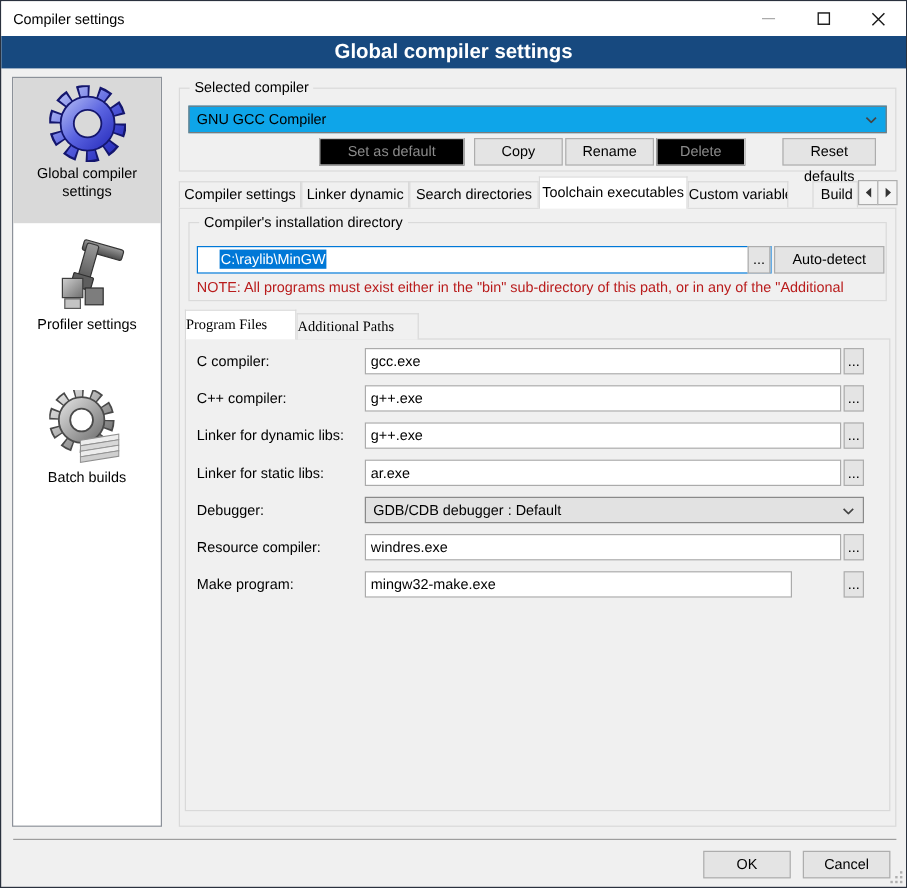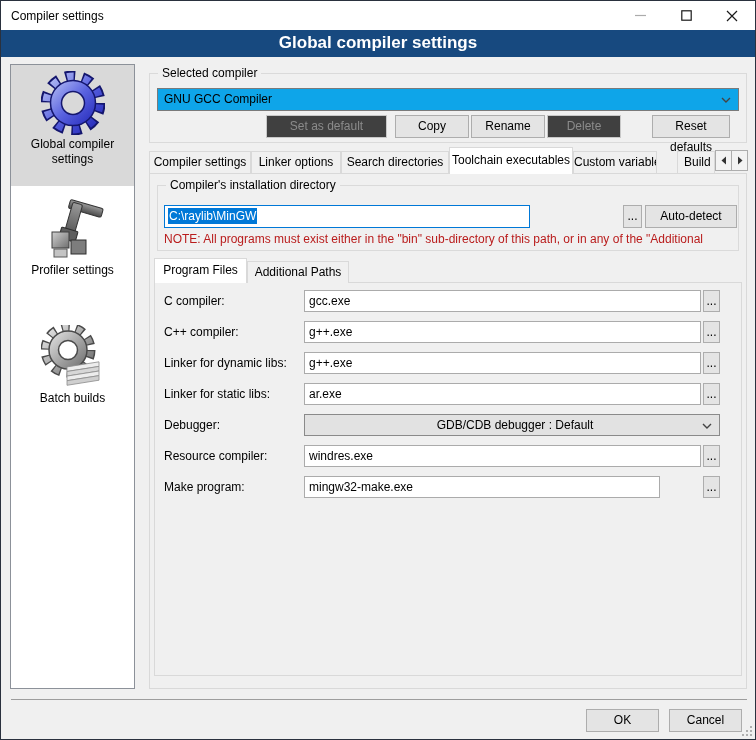--- a/index.html
+++ b/index.html
@@ -31,54 +31,54 @@
   
   .group{ position:absolute; border:1px solid #DADADA; }
   .group > .legend{
     position:absolute; top:-8px; left:8px; background:#F0F0F0; padding:0 4px; font-size:12px; white-space:nowrap;
   }
   
   .btn{
     position:absolute; height:23px; background:#E4E4E4; border:1px solid #ADADAD;
     font-size:12px; text-align:center; line-height:21px; cursor:default;
   }
-  .btn.disabled{ color:#8B8B8B; border-color:#C8C8C8; background:#404040; }
+  .btn.disabled{ color:#8B8B8B; border-color:#C8C8C8; background:#000000; }
   
   .combo{
     position:absolute; height:23px; background:#0ea5e9; border:1px solid #7A7A7A;
     line-height:21px; padding-left:6px; overflow:hidden; white-space:nowrap;
   }
   .combo .chev{ position:absolute; right:7px; top:8px; }
   .combo.gray{ background:#E2E2E2; border-color:#8A8A8A; }
   
   .tab{
     position:absolute; background:#F0F0F0; border:1px solid #D9D9D9; border-bottom:none;
     font-size:12px; text-align:center; overflow:hidden; white-space:nowrap; z-index:2; cursor:default;
   }
   .tab.inactive{ top:150px; height:22px; line-height:21px; }
   .tab.active{ top:146px; height:27px; line-height:24px; background:#FFFFFF; z-index:3; }
   .tabspin{ position:absolute; top:149px; width:17px; height:21px; background:#F3F3F3; border:1px solid #ADADAD;
     display:flex; align-items:center; justify-content:center; z-index:3; }
   .panel{ position:absolute; border:1px solid #D9D9D9; background:#F0F0F0; z-index:1; }
   
   .subtab{
     position:absolute; background:#F0F0F0; border:1px solid #D9D9D9; border-bottom:none;
-    text-align:center; overflow:hidden; white-space:nowrap; z-index:2; cursor:default;
+    overflow:hidden; white-space:nowrap; z-index:2; cursor:default;font-family:Liberation Serif, serif;
   }
   .subtab.active{ top:257px; height:25px; line-height:23px; background:#FFFFFF; z-index:3; }
   .subtab.inactive{ top:260px; height:22px; line-height:21px; }
   
   .field-label{ position:absolute; left:163px; font-size:12px; white-space:nowrap; }
   .txt{
     position:absolute; height:22px; background:#FFFFFF; border:1px solid #ABABAB;
     font-family:"Liberation Sans",sans-serif; font-size:12px; padding:0 4px; color:#000;
   }
   .dir-input{
-    position:absolute; left:163px; top:204px; width:366px; height:23px; background:#FFFFFF;
-    border:1px solid #0078D7; line-height:21px; padding-left:3px; overflow:hidden; white-space:nowrap;
+    position:absolute; left:163px; top:204px; width:479px; height:23px; background:#FFFFFF;
+    border:1px solid #0078D7; line-height:21px; padding-left:18px; overflow:hidden; white-space:nowrap;
   }
   .dir-input .selected-text{ background:#0078D7; color:#FFFFFF; padding:1px 1px; }
   .note{
     position:absolute; left:163px; top:231px; width:575px; color:#b91c1c; font-size:12px;
     white-space:nowrap; overflow:hidden;
   }
   .divider{ position:absolute; left:10px; top:698px; width:736px; height:1px; background:#9D9D9D; }
   .grip{ position:absolute; right:3px; bottom:3px; width:10px; height:10px; }
   .grip i{ position:absolute; width:2px; height:2px; background:#AFAFAF; }
   .grip i:nth-child(1){ right:0; bottom:0; } .grip i:nth-child(2){ right:4px; bottom:0; }
@@ -186,21 +186,21 @@
         <polyline points="1,1 5,5 9,1" fill="none" stroke="#444444" stroke-width="1.4"></polyline>
       </svg>
   </div>
   <div class="btn disabled" style="left:265px; top:114px; width:121px;">Set as default</div>
   <div class="btn" style="left:394px; top:114px; width:74px;">Copy</div>
   <div class="btn" style="left:470px; top:114px; width:74px;">Rename</div>
   <div class="btn disabled" style="left:546px; top:114px; width:74px;">Delete</div>
   <div class="btn" style="left:651px; top:114px; width:78px;">Reset defaults</div>
 
   <div class="tab inactive" style="left:148px; width:102px;">Compiler settings</div>
-  <div class="tab inactive" style="left:250px; width:90px;">Linker options</div>
+  <div class="tab inactive" style="left:250px; width:90px;">Linker dynamic</div>
   <div class="tab inactive" style="left:340px; width:108px;">Search directories</div>
   <div class="tab active" style="left:448px; width:124px;">Toolchain executables</div>
   <div class="tab inactive" style="left:572px; width:84px;">Custom variables</div>
   <div class="tab inactive" style="left:676px; width:38px; text-align:left; padding-left:6px;">Build options</div>
   <div class="tabspin" style="left:714px;">
     <svg width="6" height="9" viewBox="0 0 6 9">
         <polygon points="5,0.5 0.5,4.5 5,8.5" fill="#333333"></polygon>
       </svg>
   </div>
   <div class="tabspin" style="left:730px;">
@@ -235,21 +235,21 @@
 
   <span class="field-label" style="top:355px; z-index:2;">Linker for dynamic libs:</span>
   <input class="txt" style="left: 303px; top: 351px; width: 397px; z-index: 2;" value="g++.exe">
   <div class="btn" style="left:702px; top:351px; width:17px; height:22px; z-index:2;">...</div>
 
   <span class="field-label" style="top:386px; z-index:2;">Linker for static libs:</span>
   <input class="txt" style="left: 303px; top: 382px; width: 397px; z-index: 2;" value="ar.exe">
   <div class="btn" style="left:702px; top:382px; width:17px; height:22px; z-index:2;">...</div>
 
   <span class="field-label" style="top:417px; z-index:2;">Debugger:</span>
-  <div class="combo gray" style="left:303px; top:413px; width:416px; height:22px; z-index:2;text-align:center;">
+  <div class="combo gray" style="left:303px; top:413px; width:416px; height:22px; z-index:2;">
     <span>GDB/CDB debugger : Default</span>
     <svg class="chev" width="10" height="6" viewBox="0 0 10 6">
         <polyline points="1,1 5,5 9,1" fill="none" stroke="#444444" stroke-width="1.4"></polyline>
       </svg>
   </div>
 
   <span class="field-label" style="top:448px; z-index:2;">Resource compiler:</span>
   <input class="txt" style="left: 303px; top: 444px; width: 397px; z-index: 2;" value="windres.exe">
   <div class="btn" style="left:702px; top:444px; width:17px; height:22px; z-index:2;">...</div>
 

